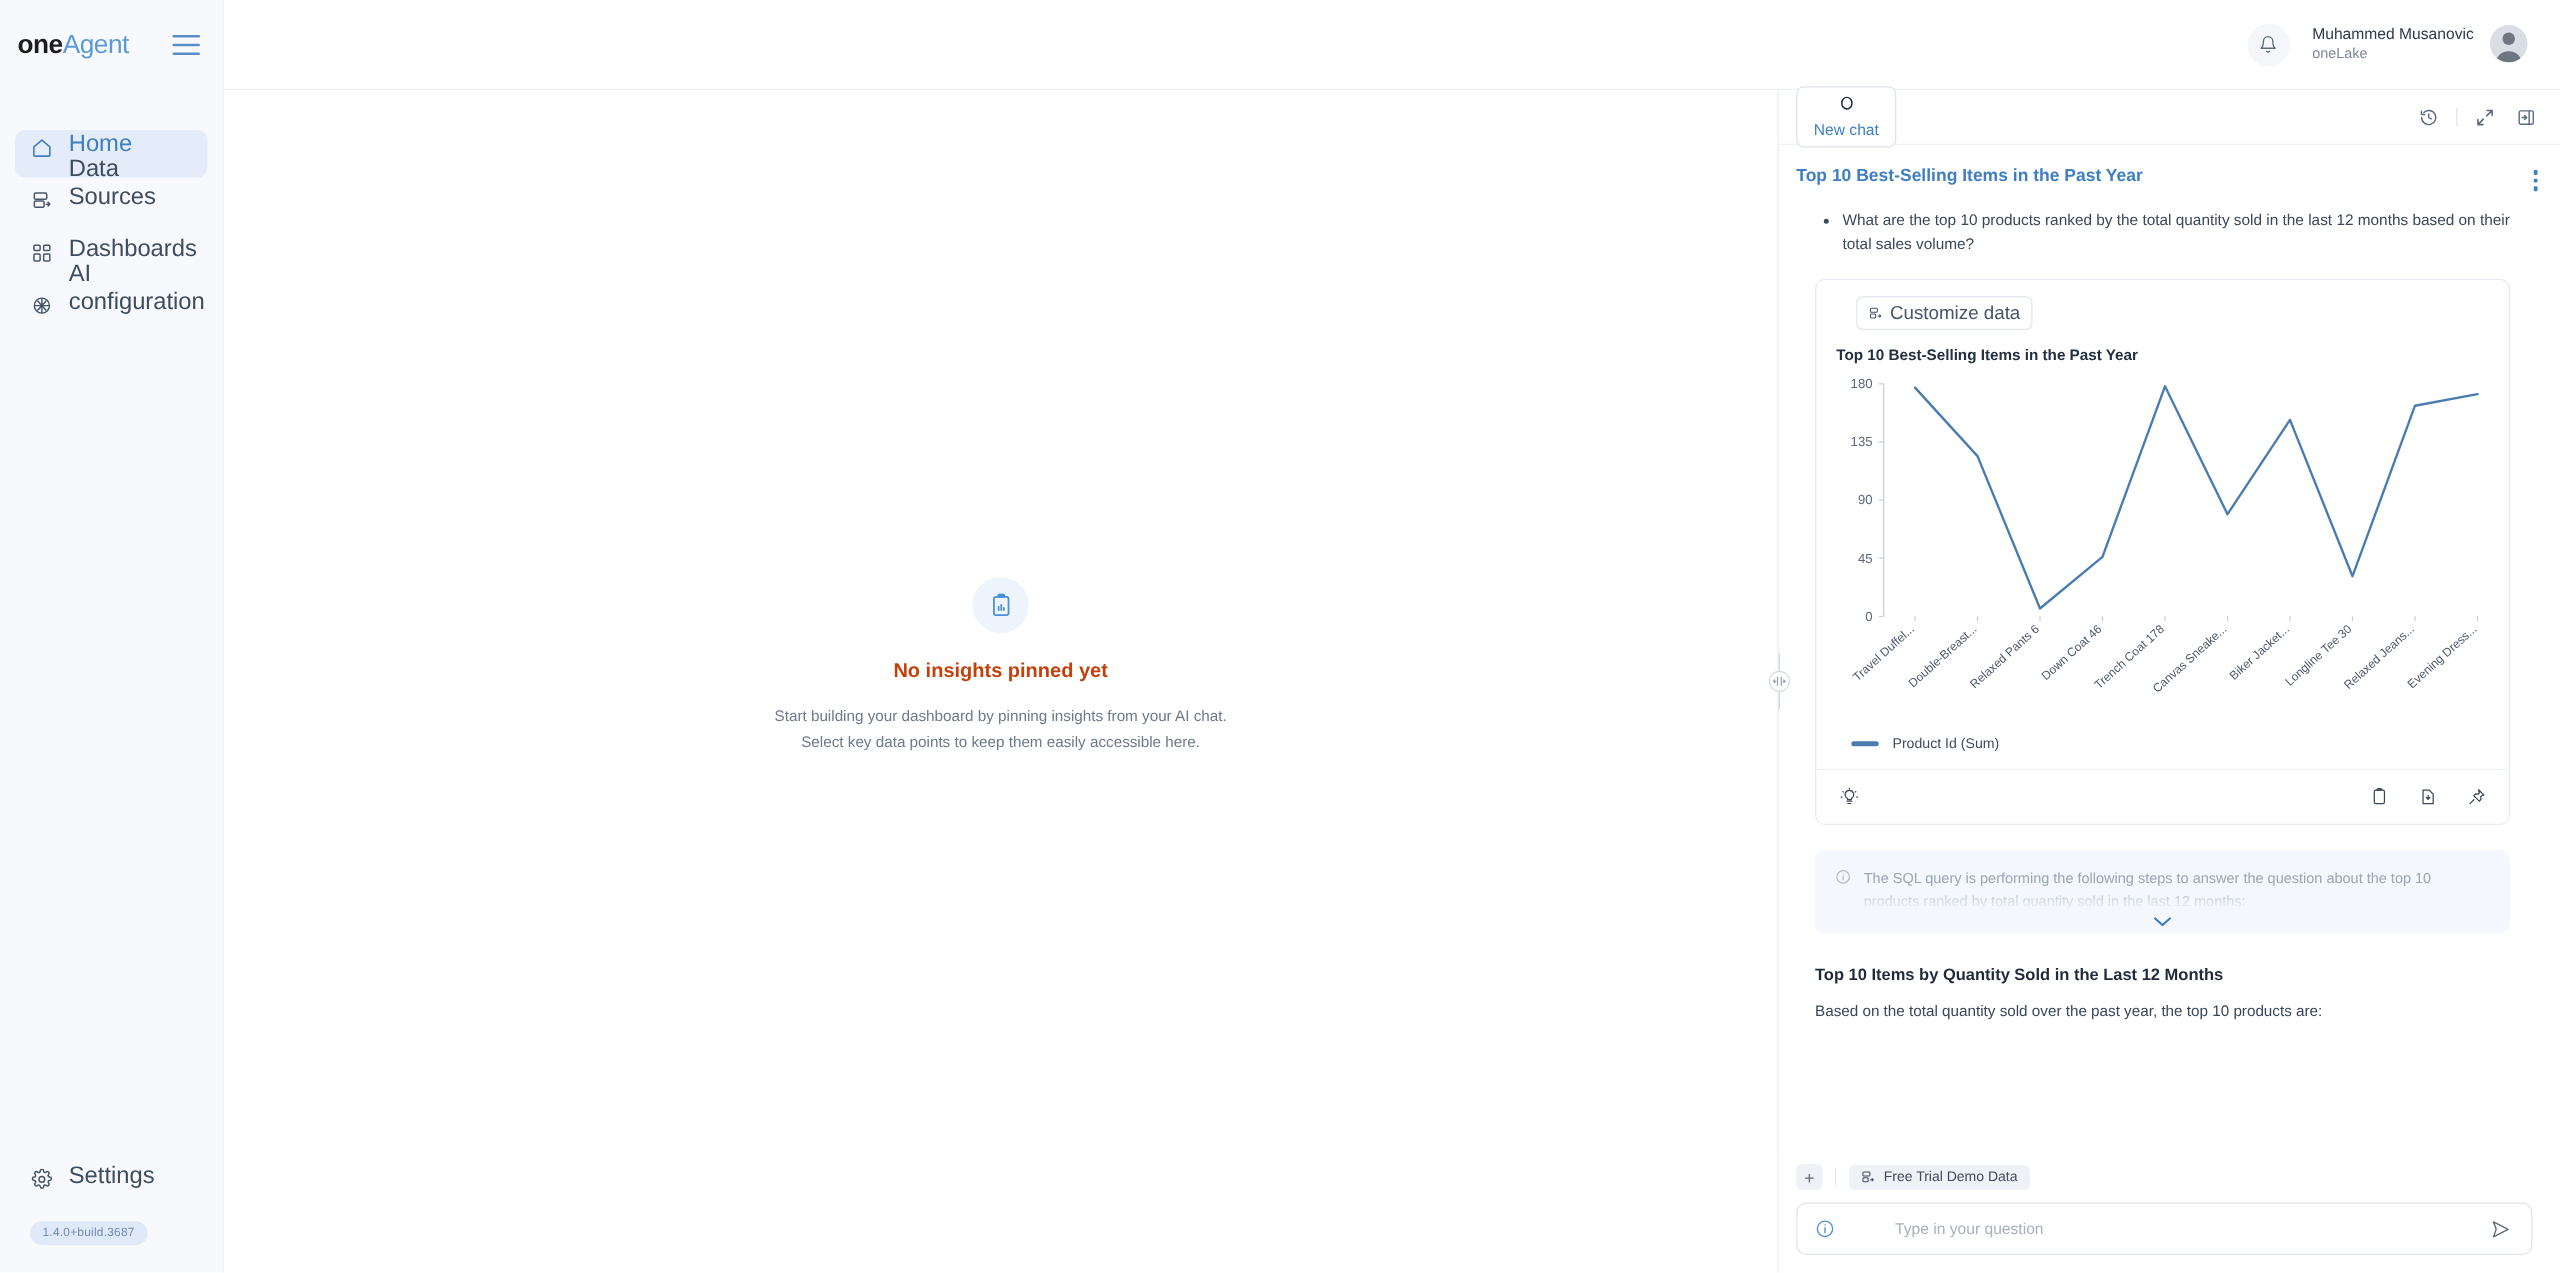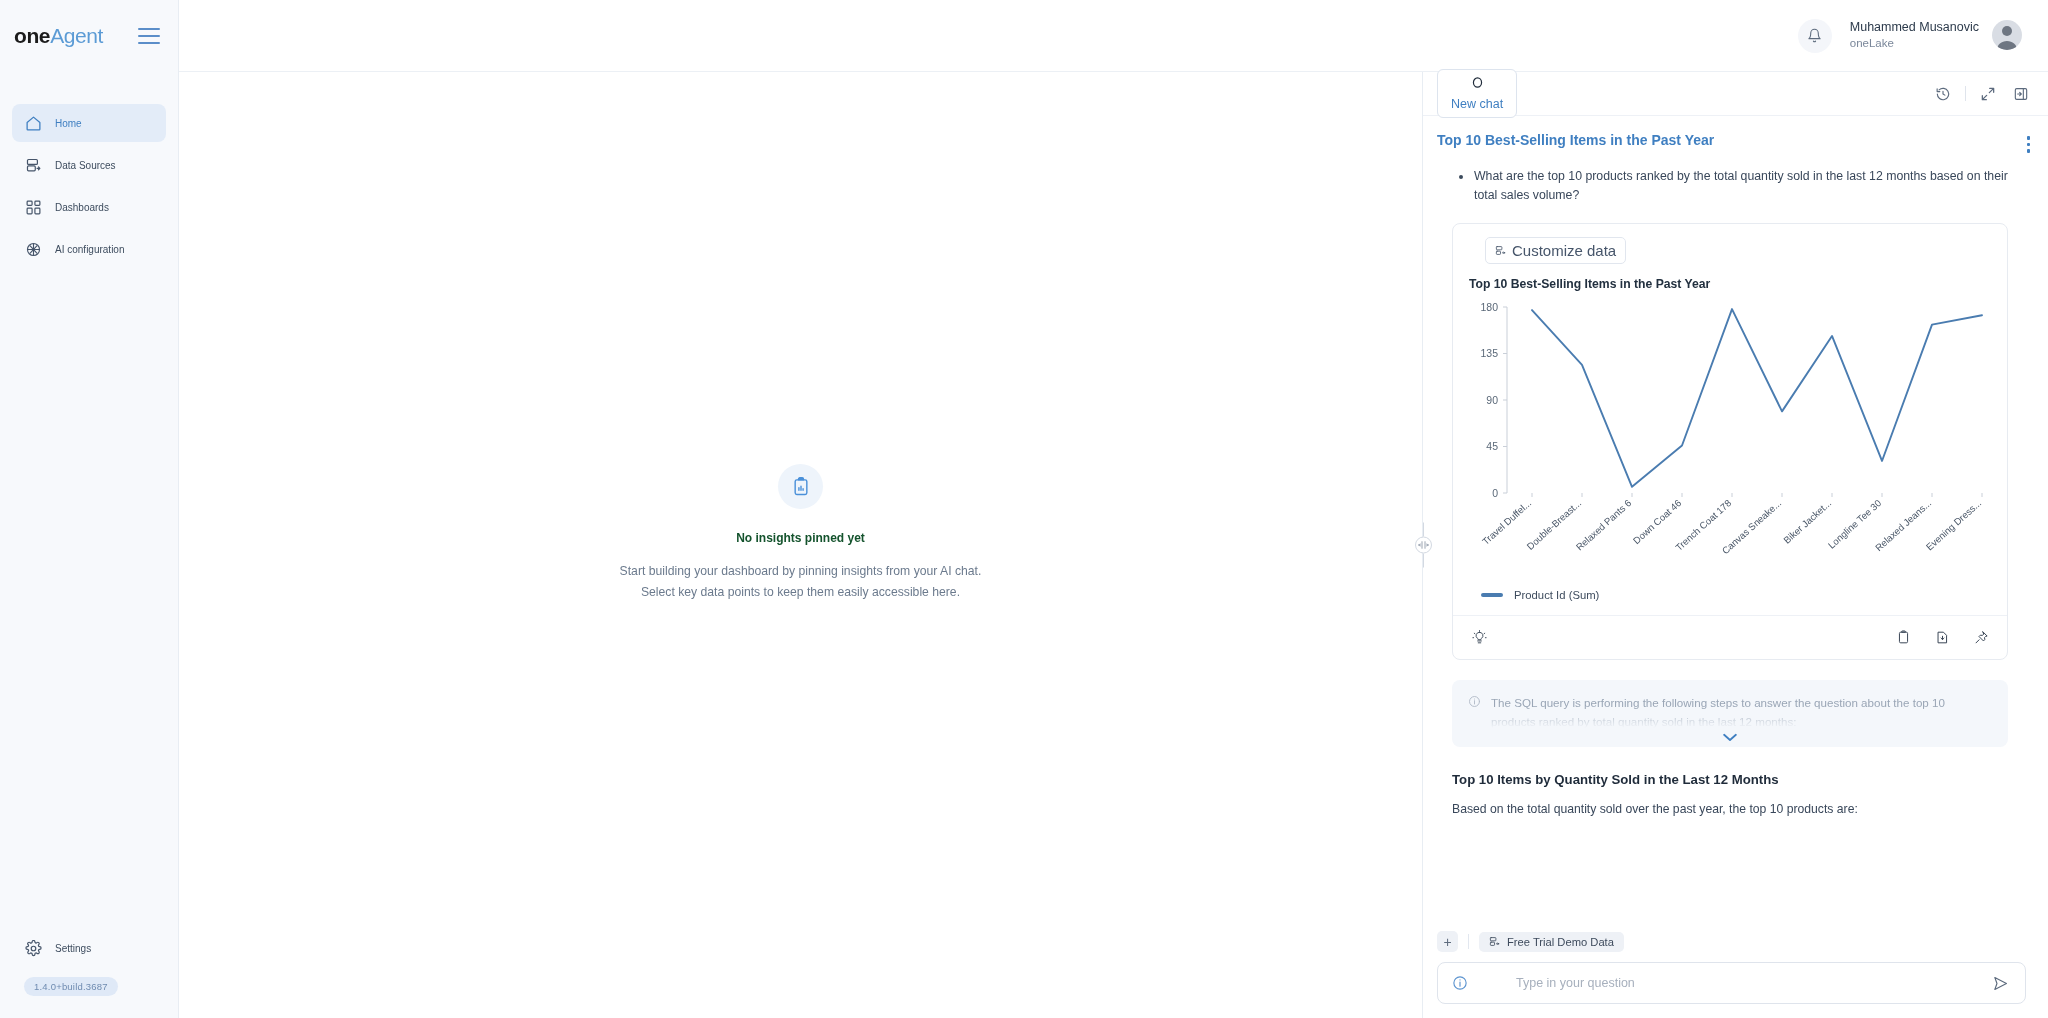--- a/index.html
+++ b/index.html
@@ -27,23 +27,23 @@
   }
   .logo { font-size: 21px; font-weight: 700; letter-spacing: -0.4px; white-space: nowrap; }
   .logo .one { color: #1c1c1c; }
   .logo .agent { color: #5b9bd5; font-weight: 400; }
   .hamburger { width: 22px; height: 16px; display: flex; flex-direction: column;
     justify-content: space-between; cursor: pointer; }
   .hamburger i { display: block; height: 2px; background: #5b8ec9; border-radius: 1px; }
 
   .nav { margin-top: 32px; padding: 0 12px; display: flex; flex-direction: column; gap: 4px; }
   .nav-item {
-    display: flex; align-items: center; gap: 13px;
-    height: 38px; padding: 2px 12px; border-radius: 8px;
-    font-size: 10px; color: #3d4c5e; cursor: pointer;
+    display: flex; align-items: flex-end; gap: 13px;
+    height: 38px; padding: 15px 12px; border-radius: 8px;
+    font-size: 19px; color: #3d4c5e; cursor: pointer;
     text-decoration: none;
   }
   .nav-item .nav-ico { width: 18px; height: 18px; display: flex; align-items: center; justify-content: center; flex: 0 0 18px; }
   .nav-item.active { background: #e3ecf8; color: #3f7fc1; font-weight: 500; }
   .nav-item.active .nav-ico svg { stroke: #3f7fc1; }
 
   .sidebar-bottom { margin-top: auto; padding: 0 12px 22px; display: flex; flex-direction: column; gap: 10px; }
   .version-badge {
     align-self: flex-start; margin-left: 12px;
     background: #dfe9f7; color: #6f8bb0;
@@ -80,21 +80,21 @@
   .dash-title { font-size: 15px; font-weight: 700; color: #3f7fc1; padding: 22px 0 0 17px; }
 
   .empty-state {
     position: absolute; left: 0; right: 0; top: 50%; transform: translateY(-58%);
     display: flex; flex-direction: column; align-items: center; gap: 0;
   }
   .empty-icon-wrap {
     width: 45px; height: 45px; border-radius: 50%; background: #eef4fb;
     display: flex; align-items: center; justify-content: center; margin-bottom: 22px;
   }
-  .empty-title { font-size: 12px; font-weight: 700; color: #14532d; margin-bottom: 16px; }
+  .empty-title { font-size: 16px; font-weight: 700; color: #c2410c; margin-bottom: 16px; }
   .empty-sub { font-size: 12.2px; color: #6b7a8d; line-height: 1.75; text-align: center; }
 
   
   .drag-handle {
     position: absolute; left: -15px; top: 50%; transform: translateY(-50%);
     width: 30px; display: flex; flex-direction: column; align-items: center; z-index: 6; cursor: col-resize;
   }
   .drag-handle .bar { width: 1px; height: 14px; background: #d3d9e2; }
   .drag-handle .knob {
     width: 17px; height: 17px; border-radius: 50%; background: #fff; border: 1px solid #d3d9e2;

